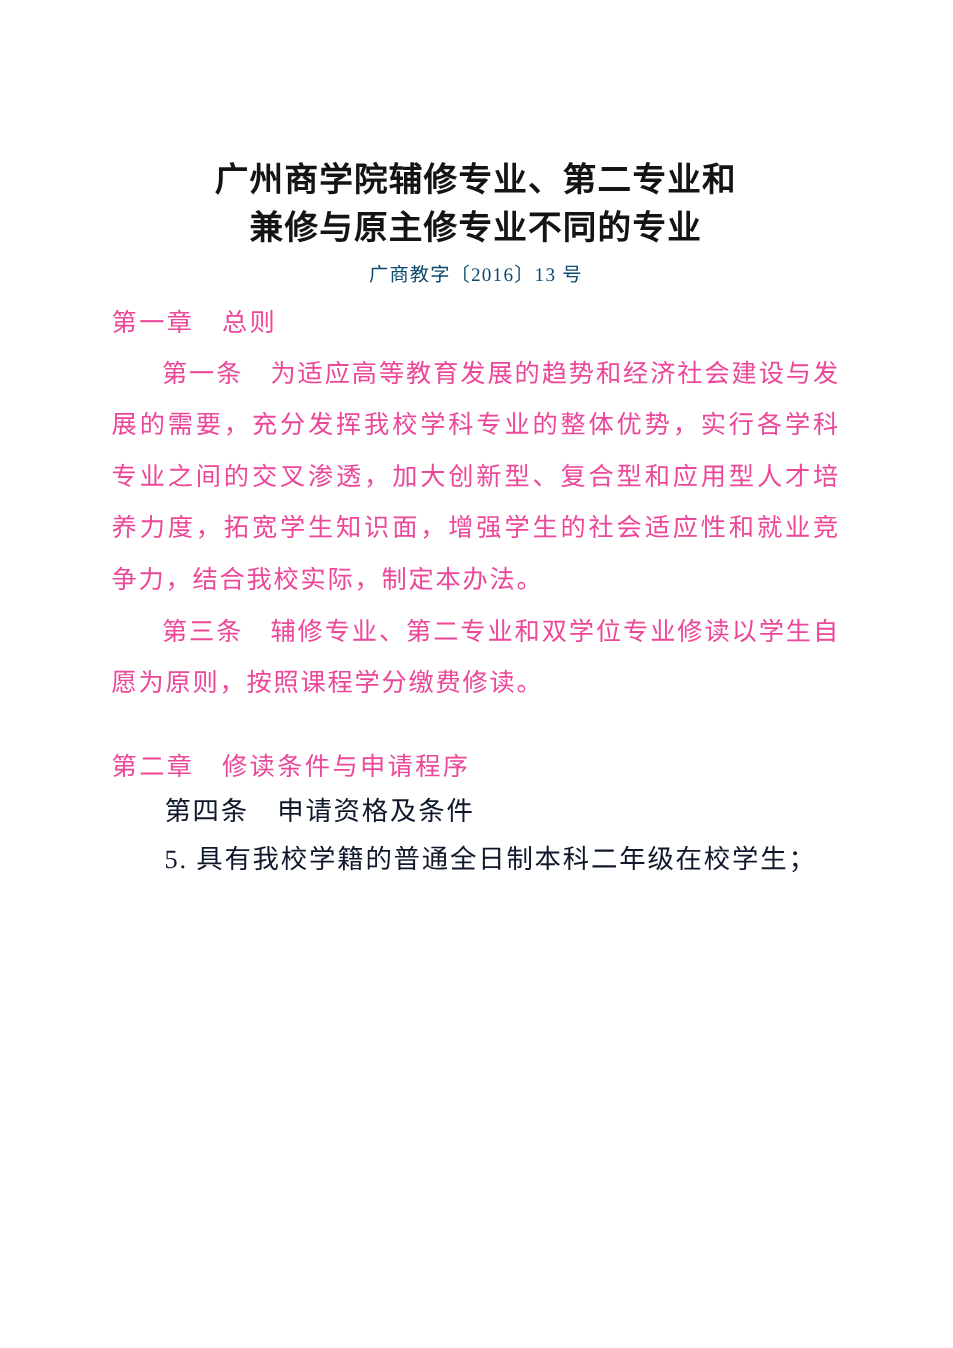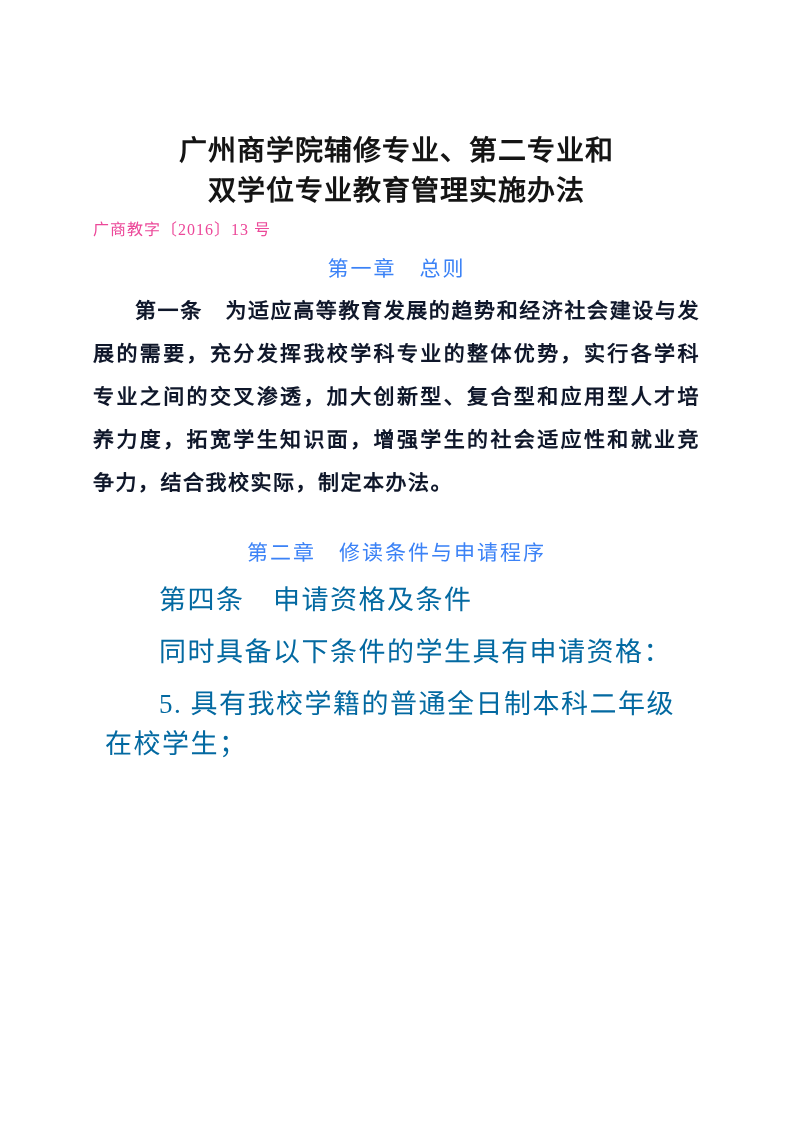--- a/index.html
+++ b/index.html
@@ -26,81 +26,81 @@
     margin: 131px 0 0 0;
     text-align: center;
     font-size: 28px;
     line-height: 40px;
     font-weight: 700;
     letter-spacing: 1px;
     color: #141414;
   }
   .doc-number {
     margin: 7px 0 0 0;
+    text-align: center;
     font-size: 16px;
     line-height: 24px;
     letter-spacing: 1px;
-    color: #ec4899;
+    color: #0c4a6e;
   }
   .chapter-heading {
     margin: 12px 0 0 0;
-    text-align: center;
+    text-align: left;
     font-size: 21px;
     line-height: 30px;
     letter-spacing: 2px;
     font-weight: 400;
-    color: #3b82f6;
+    color: #ec4899;
   }
   .chapter-heading.second {
     margin-top: 33px;
   }
   .body-block {
     margin-top: 6px;
   }
   .body-para {
     margin: 0;
     font-size: 21px;
     line-height: 43px;
     letter-spacing: 1.5px;
     text-align: justify;
     text-indent: 2em;
-    color: #0f172a;
-    font-weight: bold;
+    color: #ec4899;
   }
   .section-line {
-    margin: 12px;
-    font-size: 27px;
+    margin: 0;
+    font-size: 22px;
     line-height: 40px;
     letter-spacing: 1.5px;
     text-indent: 2em;
-    color: #0369a1;
+    color: #0f172a;
   }
   .section-block {
     margin-top: 2px;
   }
 </style>
 </head>
 <body>
 
 <div class="page">
 
   <h1 class="doc-title">
     <span>广州商学院辅修专业、第二专业和</span><br>
-    <span>双学位专业教育管理实施办法</span>
+    <span>兼修与原主修专业不同的专业</span>
   </h1>
 
   <div class="doc-number">广商教字〔2016〕13 号</div>
 
   <div class="chapter-heading">第一章　总则</div>
 
   <div class="body-block">
     <p class="body-para">第一条　为适应高等教育发展的趋势和经济社会建设与发展的需要，充分发挥我校学科专业的整体优势，实行各学科专业之间的交叉渗透，加大创新型、复合型和应用型人才培养力度，拓宽学生知识面，增强学生的社会适应性和就业竞争力，结合我校实际，制定本办法。</p>
+    <p class="body-para">第三条　辅修专业、第二专业和双学位专业修读以学生自愿为原则，按照课程学分缴费修读。</p>
   </div>
 
   <div class="chapter-heading second">第二章　修读条件与申请程序</div>
 
   <div class="section-block">
     <p class="section-line">第四条　申请资格及条件</p>
-    <p class="section-line">同时具备以下条件的学生具有申请资格：</p>
     <p class="section-line">5. 具有我校学籍的普通全日制本科二年级在校学生；</p>
   </div>
 
 </div>
 
 </body></html>

